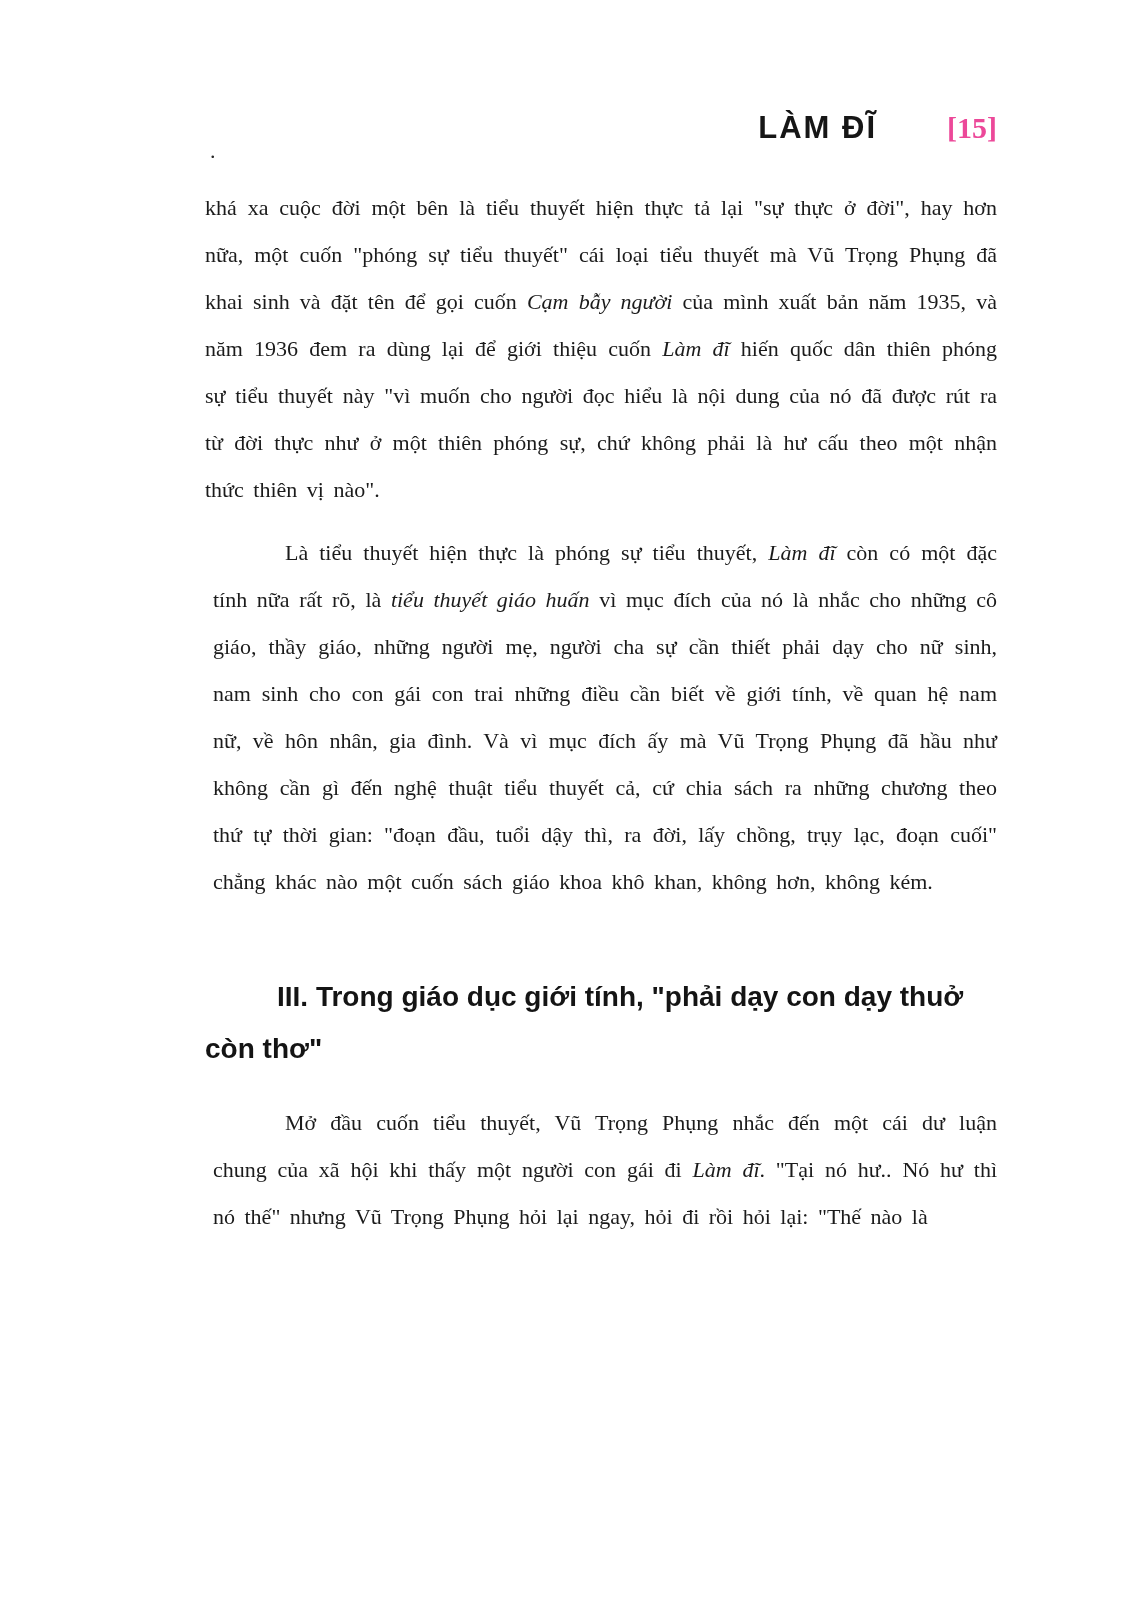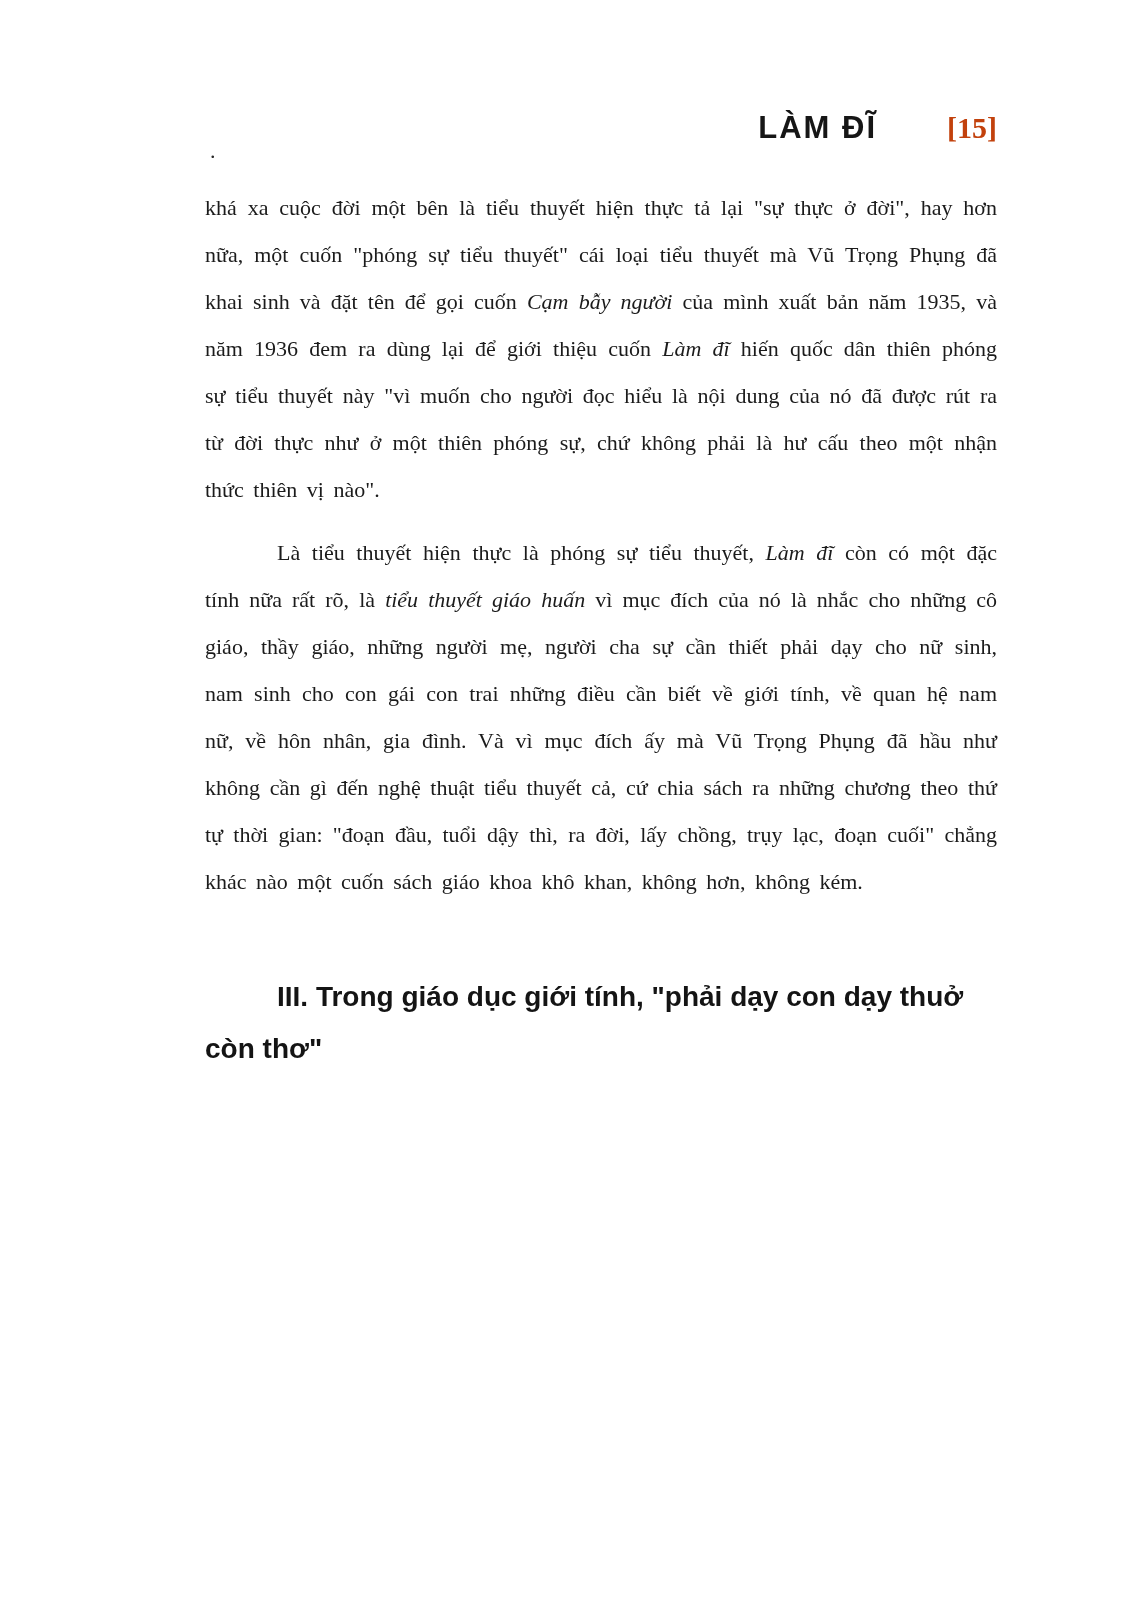--- a/index.html
+++ b/index.html
@@ -30,37 +30,37 @@
     font-family: "Liberation Sans", sans-serif;
     font-weight: bold;
     font-size: 31px;
     letter-spacing: 2px;
     color: #161616;
   }
   .page-number {
     font-family: "Liberation Serif", serif;
     font-weight: bold;
     font-size: 30px;
-    color: #c2410c;
+    color: #ec4899;
   }
   .stray-mark {
     position: absolute;
     left: 5px;
     top: 28px;
     font-size: 22px;
     color: #2a2a2a;
   }
   .para {
     font-size: 22px;
     line-height: 47px;
     text-align: justify;
     word-spacing: 4px;
   }
   .para + .para { margin-top: 16px; }
-  .indent { text-indent: 72px; }
+  .indent { text-indent: 72px; margin-left: 8px; }
   .heading {
     font-family: "Liberation Sans", sans-serif;
     font-weight: bold;
     font-size: 28px;
     line-height: 52px;
     margin-top: 66px;
     margin-bottom: 24px;
     text-indent: 72px;
     text-align: left;
     color: #141414;
@@ -75,15 +75,16 @@
   <div class="page-header">
     <span class="stray-mark">.</span>
     <span class="running-title">LÀM ĐĨ</span>
     <span class="page-number">[15]</span>
   </div>
 
   <main>
       <p class="para"><span>khá xa cuộc đời một bên là tiểu thuyết hiện thực tả lại "sự thực ở đời", hay hơn nữa, một cuốn "phóng sự tiểu thuyết" cái loại tiểu thuyết mà Vũ Trọng Phụng đã khai sinh và đặt tên để gọi cuốn </span><em>Cạm bẫy người</em><span> của mình xuất bản năm 1935, và năm 1936 đem ra dùng lại để giới thiệu cuốn </span><em>Làm đĩ</em><span> hiến quốc dân thiên phóng sự tiểu thuyết này "vì muốn cho người đọc hiểu là nội dung của nó đã được rút ra từ đời thực như ở một thiên phóng sự, chứ không phải là hư cấu theo một nhận thức thiên vị nào".</span></p>
       <p class="para indent"><span>Là tiểu thuyết hiện thực là phóng sự tiểu thuyết, </span><em>Làm đĩ</em><span> còn có một đặc tính nữa rất rõ, là </span><em>tiểu thuyết giáo huấn</em><span> vì mục đích của nó là nhắc cho những cô giáo, thầy giáo, những người mẹ, người cha sự cần thiết phải dạy cho nữ sinh, nam sinh cho con gái con trai những điều cần biết về giới tính, về quan hệ nam nữ, về hôn nhân, gia đình. Và vì mục đích ấy mà Vũ Trọng Phụng đã hầu như không cần gì đến nghệ thuật tiểu thuyết cả, cứ chia sách ra những chương theo thứ tự thời gian: "đoạn đầu, tuổi dậy thì, ra đời, lấy chồng, trụy lạc, đoạn cuối" chẳng khác nào một cuốn sách giáo khoa khô khan, không hơn, không kém.</span></p>
       <h2 class="heading"><span>III. Trong giáo dục giới tính, "phải dạy con dạy thuở còn thơ"</span></h2>
+      <p class="para indent"><span>Mở đầu cuốn tiểu thuyết, Vũ Trọng Phụng nhắc đến một cái dư luận chung của xã hội khi thấy một người con gái đi </span><em>Làm đĩ</em><span>. "Tại nó hư.. Nó hư thì nó thế" nhưng Vũ Trọng Phụng hỏi lại ngay, hỏi đi rồi hỏi lại: "Thế nào là</span></p>
     </main>
 
 </div>
 
 </body></html>

